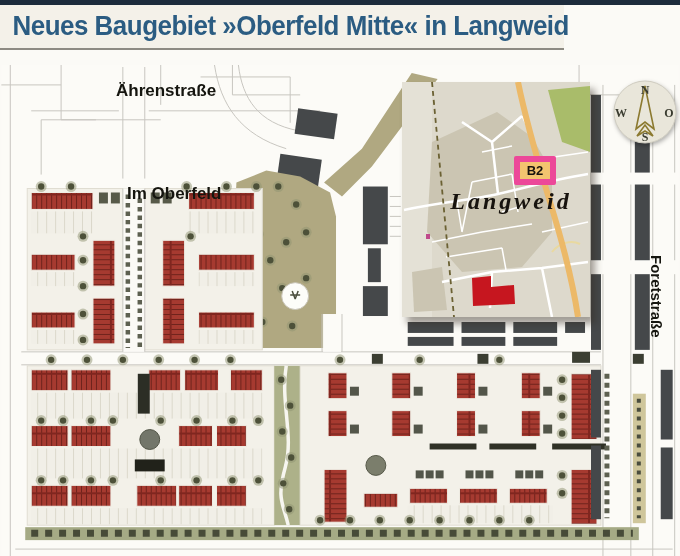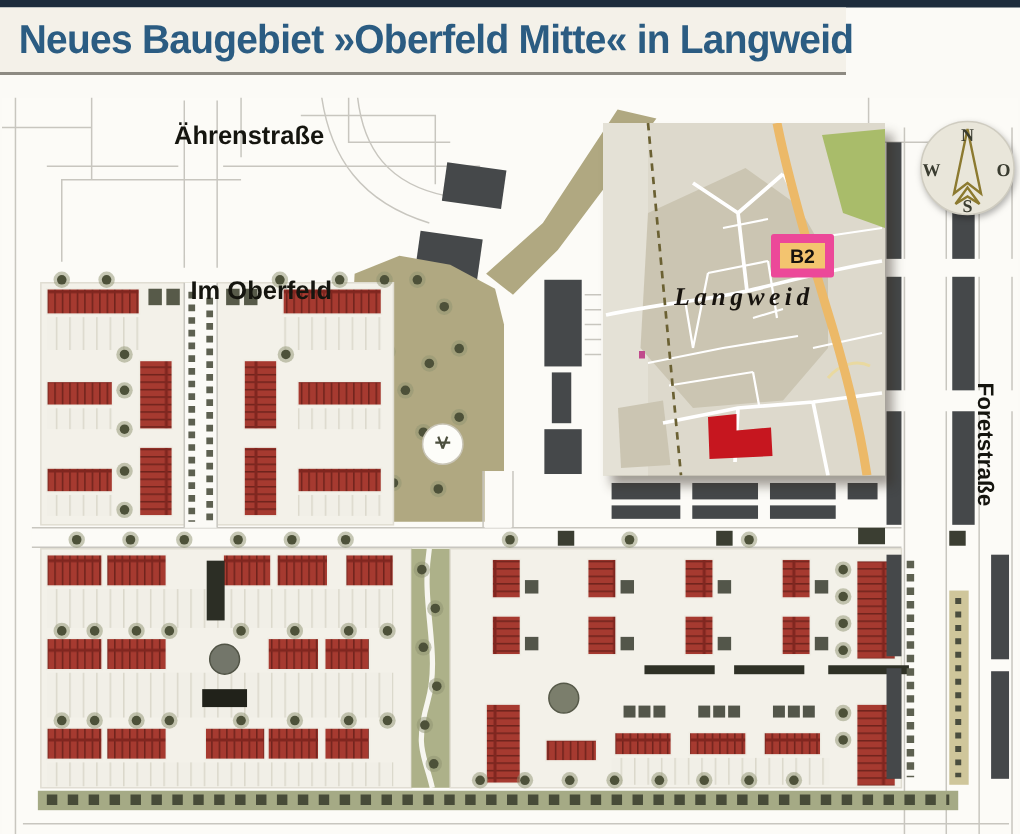--- a/index.html
+++ b/index.html
@@ -18,21 +18,21 @@
   .lbl{position:absolute;color:#15150f;font-weight:bold;z-index:2;white-space:nowrap;}
   .lbl-aehren{left:116px;top:16px;font-size:17px;}
   .lbl-oberfeld{left:127px;top:95px;font-size:17px;margin-top:24px;}
   .lbl-foret{left:648px;top:190px;font-size:15px;writing-mode:vertical-rl;}
   .inset{position:absolute;left:402px;top:17px;width:188px;height:235px;
          background:var(--inset-bg,#ddd9cc);z-index:3;
          box-shadow:5px 7px 7px rgba(50,42,30,.45);}
   .inset svg{position:absolute;left:0;top:0;}
   .town{position:absolute;left:0;top:106px;width:188px;text-align:center;
         font-family:"Liberation Serif",serif;font-style:italic;font-weight:bold;
-        font-size:17px;letter-spacing:3px;color:#17130e;}
+        font-size:24px;letter-spacing:3px;color:#17130e;padding-left:15px;}
   .b2{position:absolute;left:112px;top:74px;width:30px;height:17px;
       background:var(--b2-badge-bg,#f3c46f);border:6px solid #ec4899;border-radius:2px;
       font-size:13px;font-weight:bold;color:#17130e;text-align:center;line-height:17px;}
   .compass{position:absolute;left:612px;top:14px;width:66px;height:66px;z-index:4;}
   .compass svg{filter:drop-shadow(1px 2px 2px rgba(0,0,0,.3));}
   .compass text{font-family:"Liberation Serif",serif;font-weight:bold;font-size:12px;
                 fill:#3a3c30;}
 </style>
 </head>
 <body>

